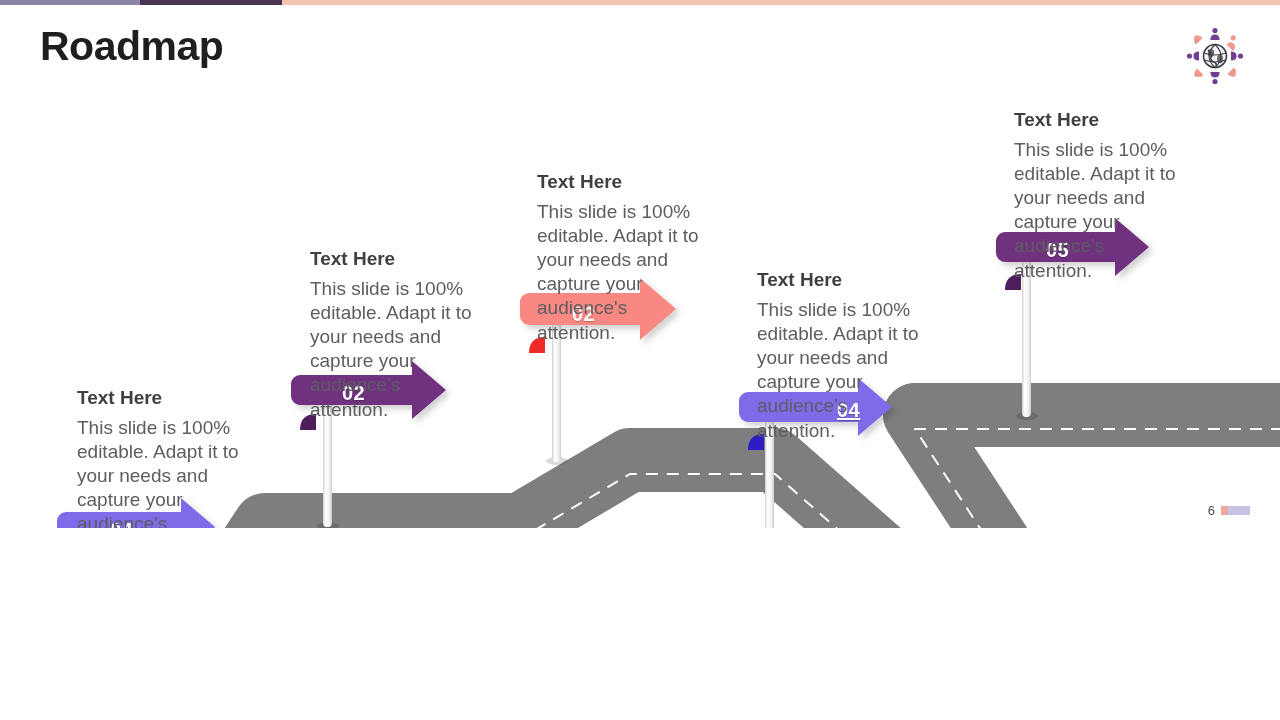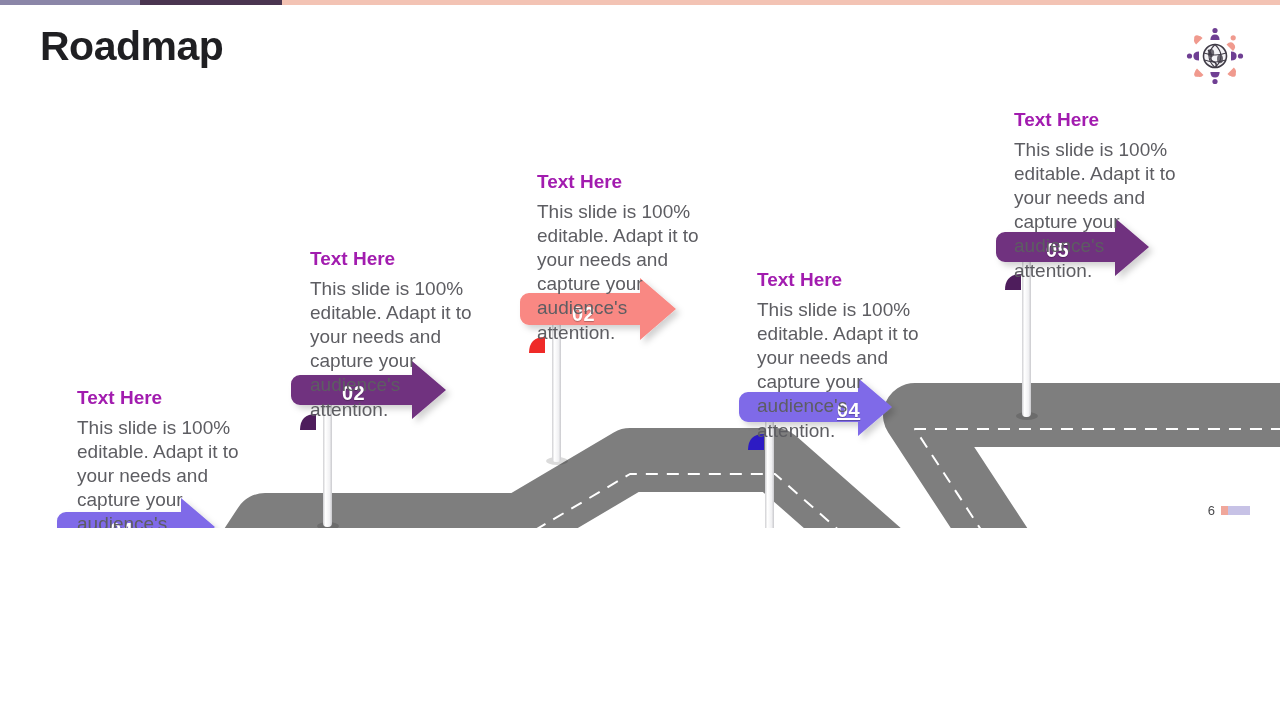--- a/index.html
+++ b/index.html
@@ -61,21 +61,21 @@
   }
 
   
   .step-text {
     position: absolute;
     width: 180px;
   }
   .step-head {
     font-size: 19px;
     font-weight: bold;
-    color: #a21caf;
+    color: #404040;
     margin: 0 0 7px 0;
     line-height: 1.1;
   }
   .step-body {
     font-size: 19px;
     color: #5d5d62;
     line-height: 1.27;
     margin: 0;
   }
 

